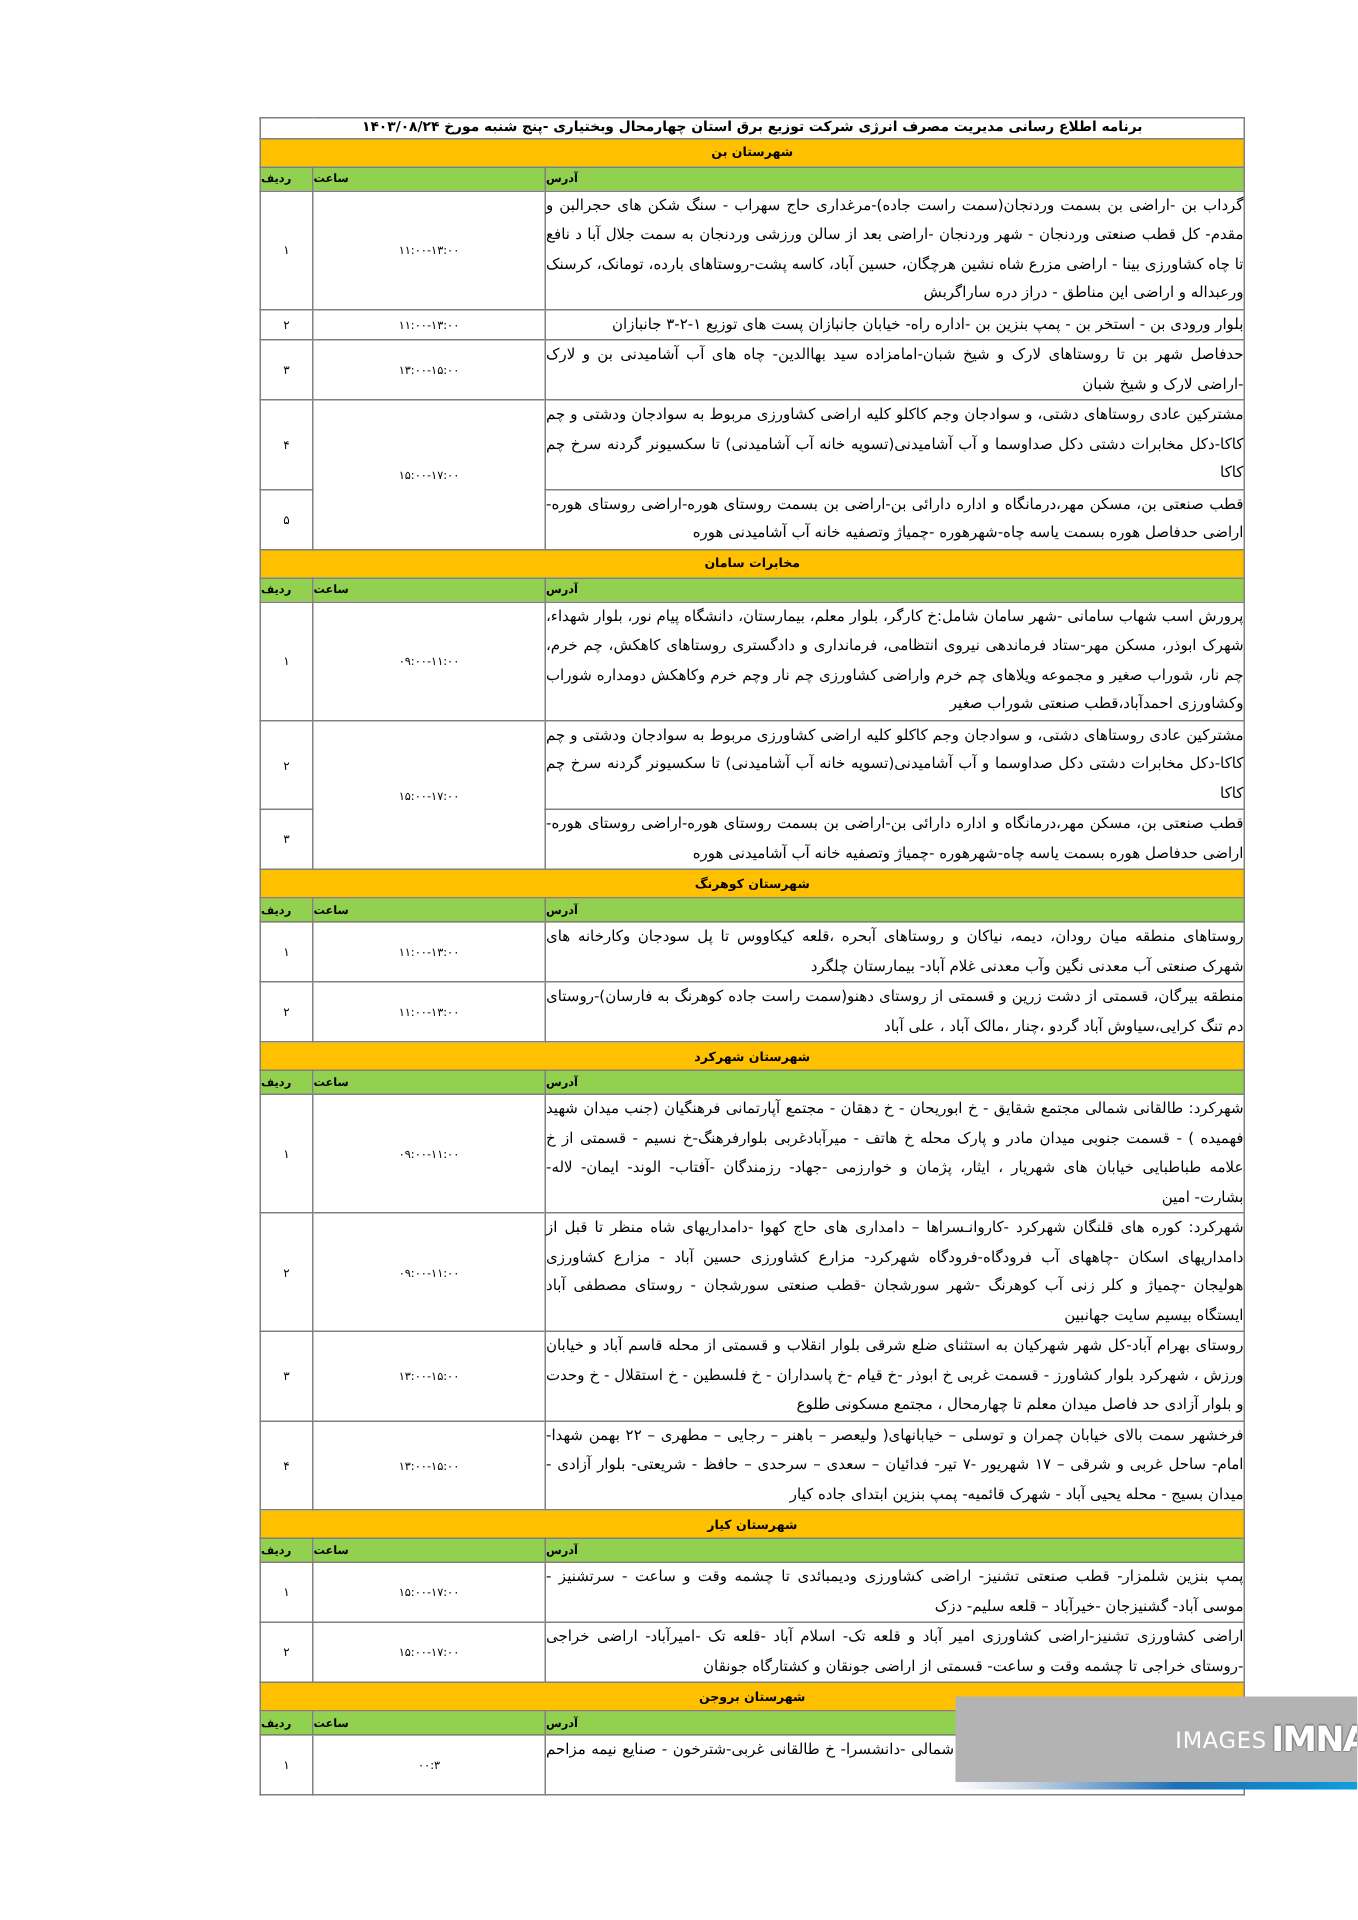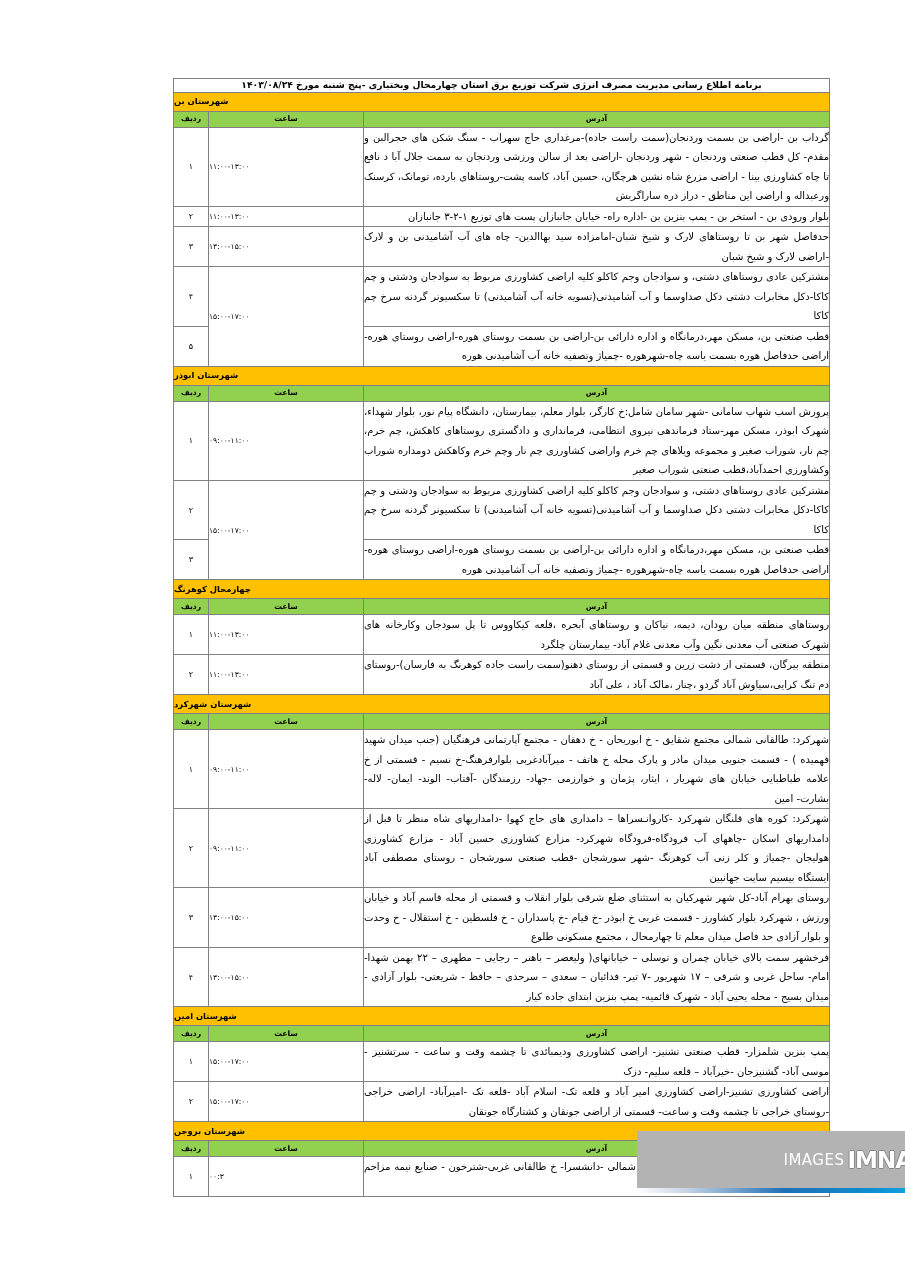--- a/index.html
+++ b/index.html
@@ -42,49 +42,49 @@
     text-align: center;
     font-size: 9.2px;
     font-weight: bold;
     color: #000;
     padding: 10px 6px 10px 6px;
     line-height: 1.4;
     background: #ffffff;
   }
   .city-band {
     background: #FFC000;
-    text-align: left;
+    text-align: center;
     font-size: 8.4px;
     font-weight: bold;
     color: #000;
     height: 19px;
     padding: 3px 0;
     line-height: 13px;
   }
   .col-head {
     background: #92D050;
-    text-align: center;
+    text-align: left;
     font-size: 7.6px;
     font-weight: bold;
     color: #000;
     height: 16px;
     padding: 2px 0;
     line-height: 12px;
   }
   td.addr {
     font-size: 10px;
     line-height: 1.95;
     color: #000;
     text-align: justify;
     text-align-last: right;
     padding: 4px 7px 4px 7px;
   }
   td.time {
     font-size: 7.6px;
-    text-align: left;
+    text-align: center;
     color: #000;
     letter-spacing: .2px;
     direction: ltr;
   }
   td.idx {
     font-size: 8px;
     text-align: center;
     color: #000;
   }
 
@@ -178,21 +178,21 @@
           <tr>
             <td class="addr">مشترکین عادی روستاهای دشتی، و سوادجان وجم کاکلو کلیه اراضی کشاورزی مربوط به سوادجان ودشتی و چم کاکا-دکل مخابرات دشتی دکل صداوسما و آب آشامیدنی(تسویه خانه آب آشامیدنی) تا سکسیونر گردنه سرخ چم کاکا</td>
             <td class="time" rowspan="2">۱۵:۰۰-۱۷:۰۰</td>
             <td class="idx">۴</td>
           </tr>
           <tr>
             <td class="addr">قطب صنعتی بن، مسکن مهر،درمانگاه و اداره دارائی بن-اراضی بن بسمت روستای هوره-اراضی روستای هوره-اراضی حدفاصل هوره بسمت یاسه چاه-شهرهوره -چمیاژ وتصفیه خانه آب آشامیدنی هوره</td>
             <td class="idx">۵</td>
           </tr>
           <tr>
-            <td colspan="3" class="city-band">شهرستان ابوذر</td>
+            <td colspan="3" class="city-band">مخابرات سامان</td>
           </tr>
           <tr>
             <td class="col-head">آدرس</td>
             <td class="col-head">ساعت</td>
             <td class="col-head">ردیف</td>
           </tr>
           <tr>
             <td class="addr">پرورش اسب شهاب سامانی -شهر سامان شامل:خ کارگر، بلوار معلم، بیمارستان، دانشگاه پیام نور، بلوار شهداء، شهرک ابوذر، مسکن مهر-ستاد فرماندهی نیروی انتظامی، فرمانداری و دادگستری روستاهای کاهکش، چم خرم، چم نار، شوراب صغیر و مجموعه ویلاهای چم خرم واراضی کشاورزی چم نار وچم خرم وکاهکش دومداره شوراب وکشاورزی احمدآباد،قطب صنعتی شوراب صغیر</td>
             <td class="time">۰۹:۰۰-۱۱:۰۰</td>
             <td class="idx">۱</td>
@@ -200,21 +200,21 @@
           <tr>
             <td class="addr">مشترکین عادی روستاهای دشتی، و سوادجان وجم کاکلو کلیه اراضی کشاورزی مربوط به سوادجان ودشتی و چم کاکا-دکل مخابرات دشتی دکل صداوسما و آب آشامیدنی(تسویه خانه آب آشامیدنی) تا سکسیونر گردنه سرخ چم کاکا</td>
             <td class="time" rowspan="2">۱۵:۰۰-۱۷:۰۰</td>
             <td class="idx">۲</td>
           </tr>
           <tr>
             <td class="addr">قطب صنعتی بن، مسکن مهر،درمانگاه و اداره دارائی بن-اراضی بن بسمت روستای هوره-اراضی روستای هوره-اراضی حدفاصل هوره بسمت یاسه چاه-شهرهوره -چمیاژ وتصفیه خانه آب آشامیدنی هوره</td>
             <td class="idx">۳</td>
           </tr>
           <tr>
-            <td colspan="3" class="city-band">چهارمحال کوهرنگ</td>
+            <td colspan="3" class="city-band">شهرستان کوهرنگ</td>
           </tr>
           <tr>
             <td class="col-head">آدرس</td>
             <td class="col-head">ساعت</td>
             <td class="col-head">ردیف</td>
           </tr>
           <tr>
             <td class="addr">روستاهای منطقه میان رودان، دیمه، نیاکان و روستاهای آبحره ،قلعه کیکاووس تا پل سودجان وکارخانه های شهرک صنعتی آب معدنی نگین  وآب معدنی غلام آباد- بیمارستان چلگرد</td>
             <td class="time">۱۱:۰۰-۱۳:۰۰</td>
             <td class="idx">۱</td>
@@ -246,21 +246,21 @@
             <td class="addr">روستای بهرام آباد-کل شهر شهرکیان به استثنای ضلع شرقی بلوار انقلاب و قسمتی از محله قاسم آباد و خیابان ورزش ، شهرکرد  بلوار کشاورز - قسمت غربی خ ابوذر -خ قیام -خ پاسداران - خ فلسطین - خ استقلال - خ وحدت و بلوار آزادی حد فاصل میدان معلم تا چهارمحال ، مجتمع مسکونی طلوع</td>
             <td class="time">۱۳:۰۰-۱۵:۰۰</td>
             <td class="idx">۳</td>
           </tr>
           <tr>
             <td class="addr">فرخشهر سمت بالای خیابان چمران و توسلی – خیابانهای( ولیعصر – باهنر – رجایی – مطهری – ۲۲ بهمن  شهدا- امام- ساحل غربی و شرقی – ۱۷ شهریور -۷ تیر- فدائیان – سعدی – سرحدی – حافظ - شریعتی- بلوار آزادی - میدان بسیج - محله یحیی آباد - شهرک قائمیه- پمپ بنزین ابتدای جاده کیار</td>
             <td class="time">۱۳:۰۰-۱۵:۰۰</td>
             <td class="idx">۴</td>
           </tr>
           <tr>
-            <td colspan="3" class="city-band">شهرستان امین</td>
+            <td colspan="3" class="city-band">شهرستان کیار</td>
           </tr>
           <tr>
             <td class="col-head">آدرس</td>
             <td class="col-head">ساعت</td>
             <td class="col-head">ردیف</td>
           </tr>
           <tr>
             <td class="addr">پمپ بنزین شلمزار- قطب صنعتی تشنیز- اراضی کشاورزی ودیمبائدی تا چشمه وقت و ساعت - سرتشنیز - موسی آباد- گشنیزجان -خیرآباد – قلعه سلیم- دزک</td>
             <td class="time">۱۵:۰۰-۱۷:۰۰</td>
             <td class="idx">۱</td>

